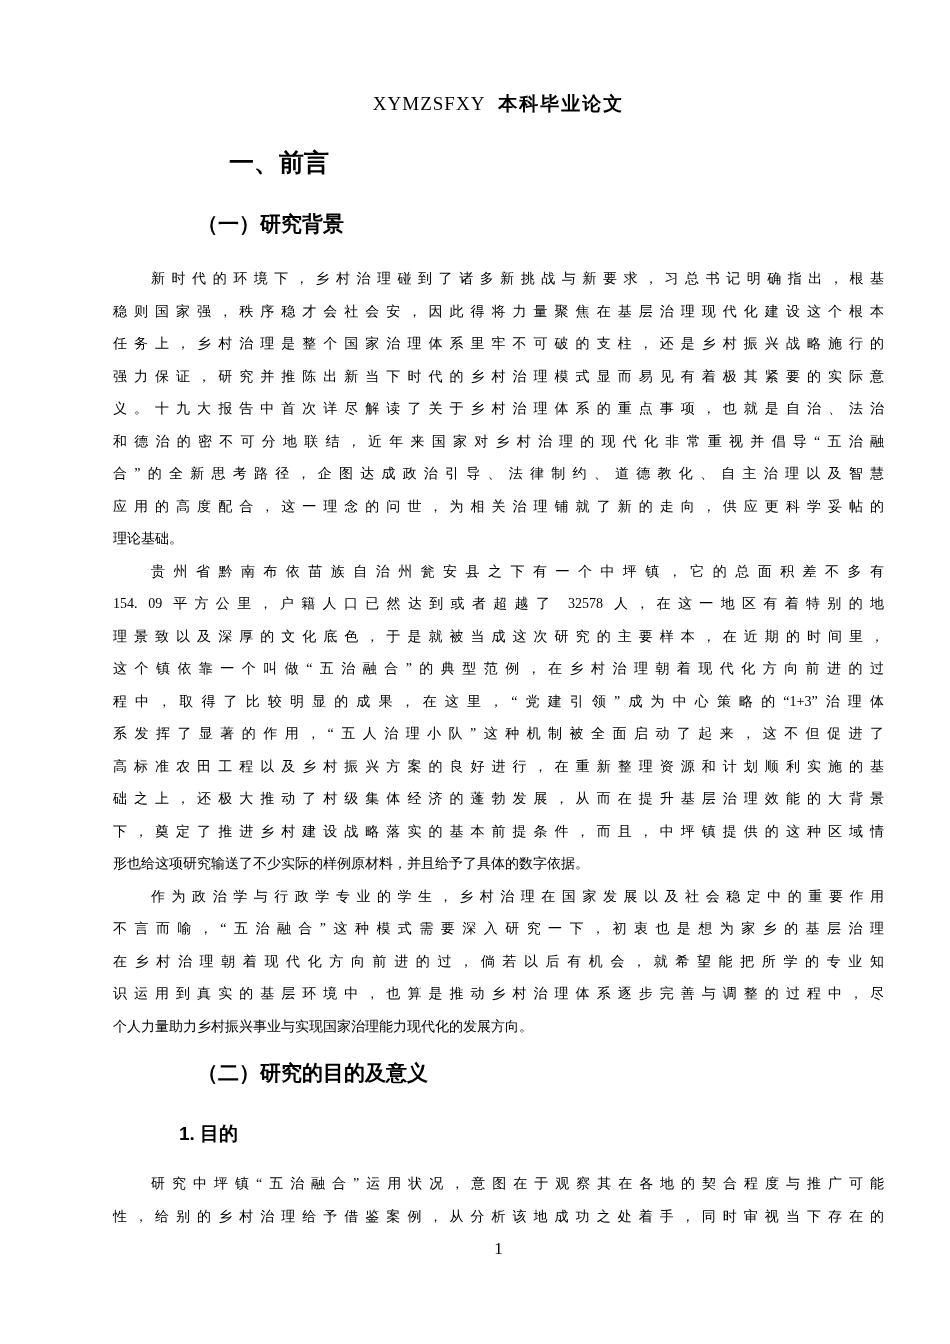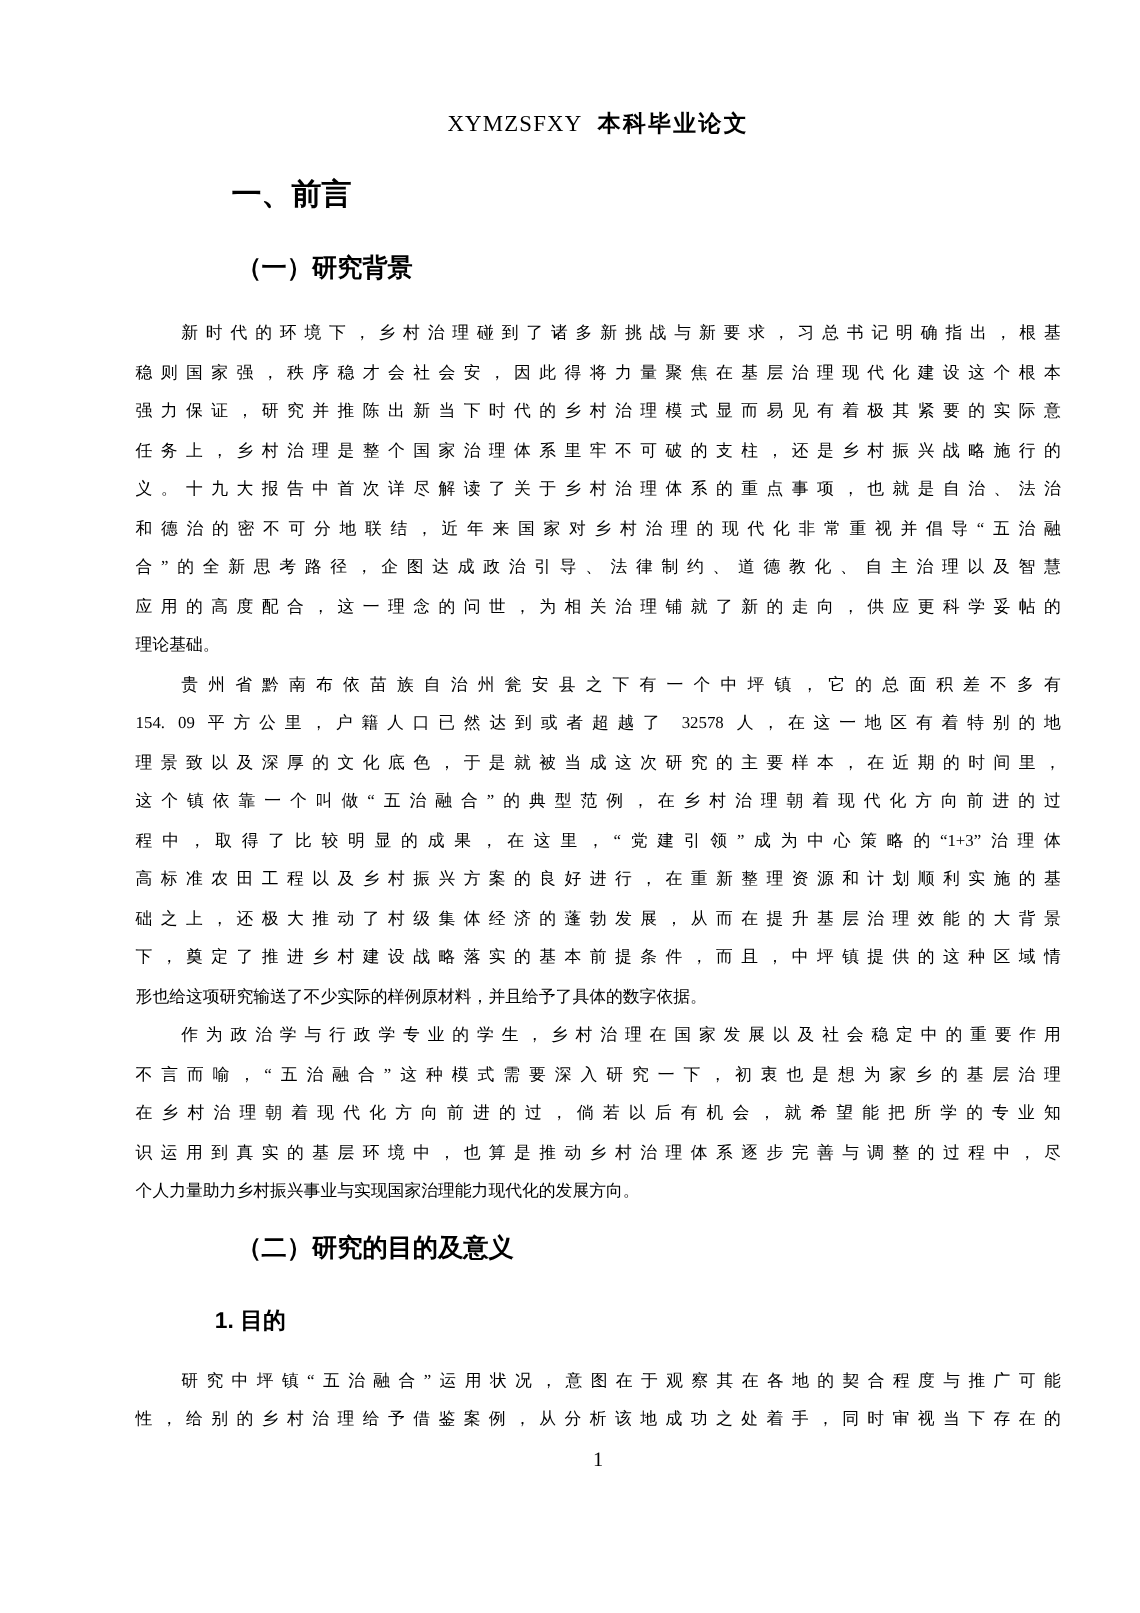--- a/index.html
+++ b/index.html
@@ -16,21 +16,21 @@
     padding-top:93px;
     text-align:center;
     font-size:19px;line-height:22px;
     white-space:nowrap;
   }
   .hdr-code{letter-spacing:1px;}
   .hdr-cn{font-weight:bold;margin-left:8px;letter-spacing:2px;}
   h1.doc-h1{
     font-family:"Liberation Sans","DejaVu Sans",sans-serif;
     font-weight:bold;font-size:25px;line-height:30px;
-    margin:32px 0 0 80px;
+    margin:32px 0 0 116px;
   }
   h2.doc-h2{
     font-family:"Liberation Sans","DejaVu Sans",sans-serif;
     font-weight:bold;font-size:21px;line-height:27px;
     margin:33px 0 0 84px;
   }
   h2.doc-h2.second{margin-top:16px;}
   h3.doc-h3{
     font-family:"Liberation Sans","DejaVu Sans",sans-serif;
     font-weight:bold;font-size:19px;line-height:24px;
@@ -62,32 +62,33 @@
     <span class="hdr-cn">本科毕业论文</span>
   </div>
 
   <h1 class="doc-h1">一、前言</h1>
 
   <h2 class="doc-h2">（一）研究背景</h2>
 
   <div id="body1" class="bodytext">
       <div class="line indent">新时代的环境下，乡村治理碰到了诸多新挑战与新要求，习总书记明确指出，根基</div>
       <div class="line">稳则国家强，秩序稳才会社会安，因此得将力量聚焦在基层治理现代化建设这个根本</div>
+      <div class="line">任务上，乡村治理是整个国家治理体系里牢不可破的支柱，还是乡村振兴战略施行的</div>
       <div class="line">强力保证，研究并推陈出新当下时代的乡村治理模式显而易见有着极其紧要的实际意</div>
-      <div class="line">任务上，乡村治理是整个国家治理体系里牢不可破的支柱，还是乡村振兴战略施行的</div>
       <div class="line">义。十九大报告中首次详尽解读了关于乡村治理体系的重点事项，也就是自治、法治</div>
       <div class="line">和德治的密不可分地联结，近年来国家对乡村治理的现代化非常重视并倡导“五治融</div>
       <div class="line">合”的全新思考路径，企图达成政治引导、法律制约、道德教化、自主治理以及智慧</div>
       <div class="line">应用的高度配合，这一理念的问世，为相关治理铺就了新的走向，供应更科学妥帖的</div>
       <div class="line parend">理论基础。</div>
       <div class="line indent">贵州省黔南布依苗族自治州瓮安县之下有一个中坪镇，它的总面积差不多有</div>
       <div class="line">154. 09 平方公里，户籍人口已然达到或者超越了 32578 人，在这一地区有着特别的地</div>
       <div class="line">理景致以及深厚的文化底色，于是就被当成这次研究的主要样本，在近期的时间里，</div>
       <div class="line">这个镇依靠一个叫做“五治融合”的典型范例，在乡村治理朝着现代化方向前进的过</div>
       <div class="line">程中，取得了比较明显的成果，在这里，“党建引领”成为中心策略的“1+3”治理体</div>
+      <div class="line">系发挥了显著的作用，“五人治理小队”这种机制被全面启动了起来，这不但促进了</div>
       <div class="line">高标准农田工程以及乡村振兴方案的良好进行，在重新整理资源和计划顺利实施的基</div>
       <div class="line">础之上，还极大推动了村级集体经济的蓬勃发展，从而在提升基层治理效能的大背景</div>
       <div class="line">下，奠定了推进乡村建设战略落实的基本前提条件，而且，中坪镇提供的这种区域情</div>
       <div class="line parend">形也给这项研究输送了不少实际的样例原材料，并且给予了具体的数字依据。</div>
       <div class="line indent">作为政治学与行政学专业的学生，乡村治理在国家发展以及社会稳定中的重要作用</div>
       <div class="line">不言而喻，“五治融合”这种模式需要深入研究一下，初衷也是想为家乡的基层治理</div>
       <div class="line">在乡村治理朝着现代化方向前进的过，倘若以后有机会，就希望能把所学的专业知</div>
       <div class="line">识运用到真实的基层环境中，也算是推动乡村治理体系逐步完善与调整的过程中，尽</div>
       <div class="line parend">个人力量助力乡村振兴事业与实现国家治理能力现代化的发展方向。</div>
     </div>

